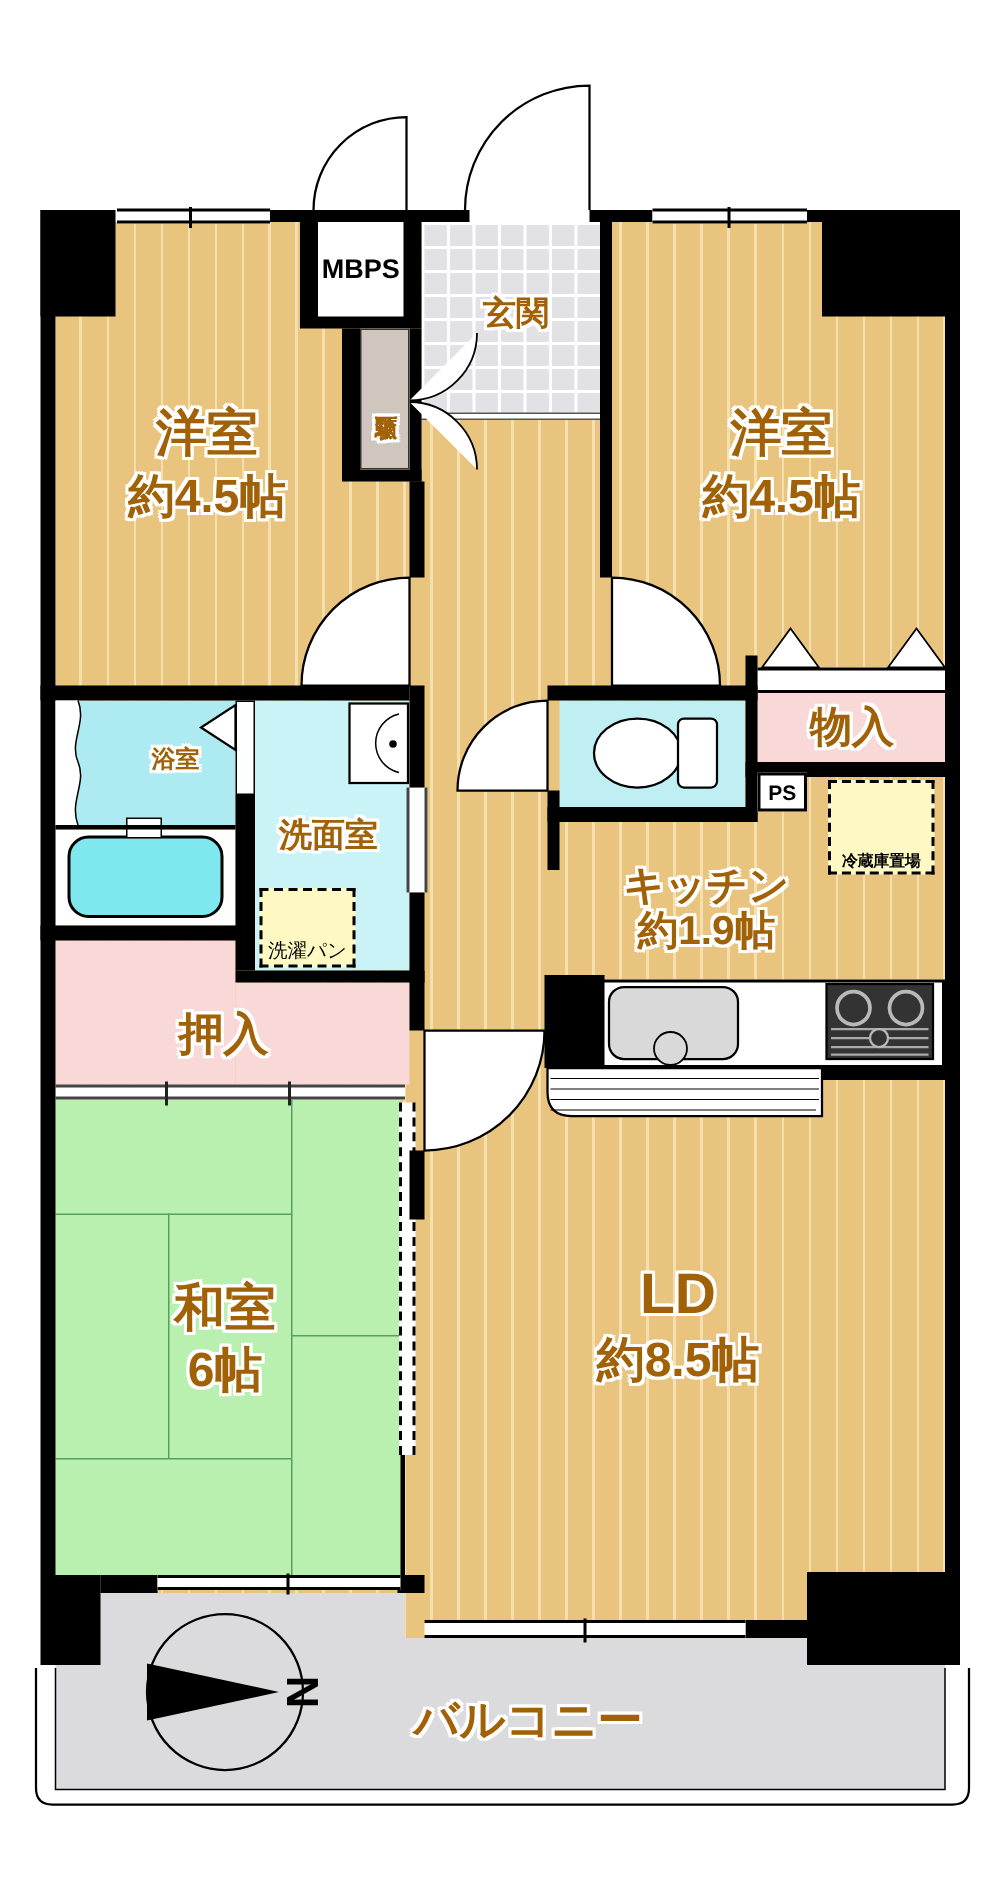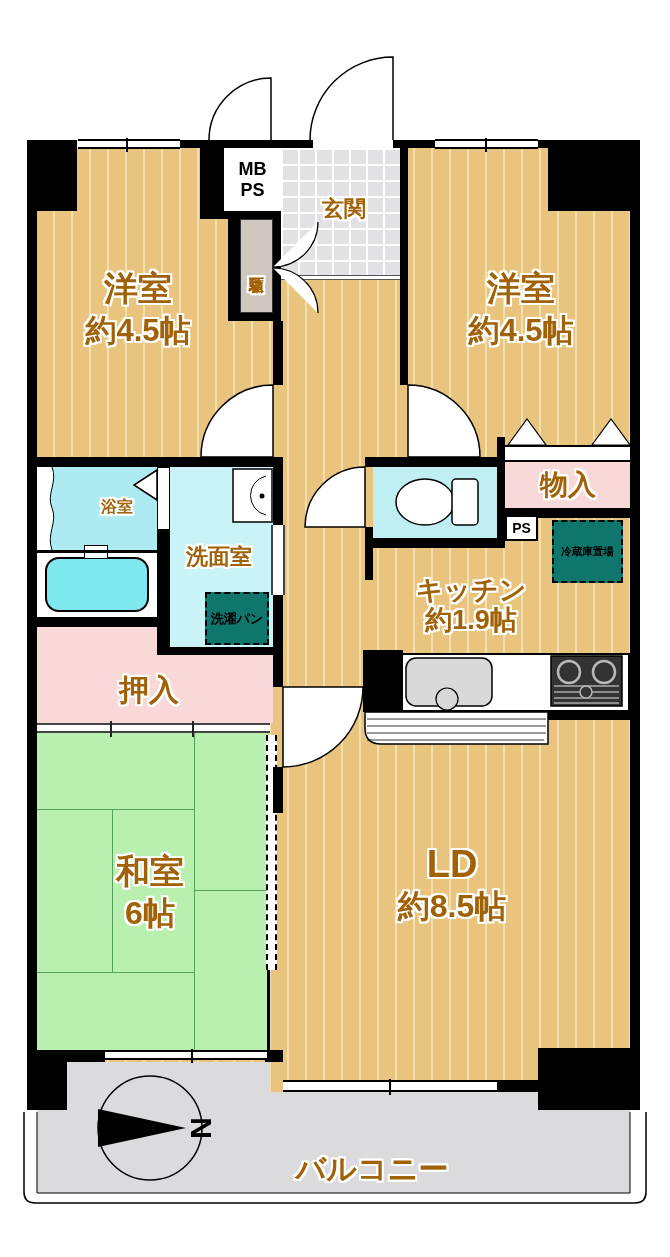--- a/index.html
+++ b/index.html
@@ -14,21 +14,21 @@
   .tatami{background:var(--tatami);}
   .tat{background:var(--tatami-line);}
   .pink{background:var(--closet-pink);}
   .gray{background:var(--balcony);}
   .win{background:#fff;border-top:2px solid #000;border-bottom:2px solid #000;}
   .tick{position:absolute;top:-3px;width:2px;height:14px;background:#000;}
   .slide{background:#fff;border-top:2px solid #444;border-bottom:2px solid #444;}
   .stick{position:absolute;top:-4px;width:2px;height:16px;background:#222;}
   .fusuma{background:#fff;border-left:2px dashed #000;border-right:2px dashed #000;}
   .wslide{background:#fff;border-left:2px solid #444;border-right:2px solid #444;}
-  .dash{background:#0f766e;border:2px dashed #000;display:flex;align-items:center;justify-content:center;}
+  .dash{background:#fef9c3;border:2px dashed #000;display:flex;align-items:flex-end;justify-content:center;}
   .boxed{background:#fff;border:2px solid #000;display:flex;align-items:center;justify-content:center;}
   .lbl{position:absolute;transform:translate(-50%,-50%);font-weight:bold;color:#a16207;white-space:nowrap;
        text-shadow:-2px -2px 0 #fff,2px -2px 0 #fff,-2px 2px 0 #fff,2px 2px 0 #fff,
                    0 -2px 0 #fff,0 2px 0 #fff,-2px 0 0 #fff,2px 0 0 #fff;}
   .lbl-v{writing-mode:vertical-rl;text-orientation:upright;}
   svg{position:absolute;left:0;top:0;}
   svg text{font-family:"Liberation Sans","DejaVu Sans",sans-serif;}
 </style>
 </head>
 <body>
@@ -162,46 +162,46 @@
       <span class="tick" style="left:50px;"></span>
     </div>
   <div class="a win" style="left:105px;top:1050px;width:162px;height:10px;">
       <span class="tick" style="left:86px;"></span>
     </div>
   <div class="a win" style="left:283px;top:1080px;width:214px;height:12px;">
       <span class="tick" style="left:106px;height:16px;"></span>
     </div>
 
   <div class="a w" style="left:200px;top:140px;width:81px;height:79px;"></div>
-  <div class="a" style="left:224px;top:148px;width:57px;height:63px;background:#fff;display:flex;flex-direction:column;align-items:center;justify-content:center;font-weight:bold;font-size:18px;line-height:21px;">
+  <div class="a" style="left:212px;top:148px;width:57px;height:63px;background:#fff;display:flex;flex-direction:row;align-items:center;justify-content:center;font-weight:bold;font-size:18px;line-height:21px;">
     <span>MB</span>
     <span>PS</span>
   </div>
   <div class="a" style="left:240px;top:219px;width:33px;height:94px;background:var(--shoebox);border:1px solid #333;"></div>
   <div class="a boxed" style="left:505px;top:515px;width:33px;height:26px;font-size:14px;font-weight:bold;">
     <span>PS</span>
   </div>
   <div class="a dash" style="left:552px;top:520px;width:71px;height:63px;font-size:10.5px;font-weight:bold;">
     <span>冷蔵庫置場</span>
   </div>
-  <div class="a dash" style="left:173px;top:592px;width:64px;height:53px;font-size:13px;font-weight:bold;margin-left:32px;">
+  <div class="a dash" style="left:173px;top:592px;width:64px;height:53px;font-size:13px;font-weight:normal;">
     <span>洗濯パン</span>
   </div>
 
   <div class="lbl" style="left:138px;top:289px;font-size:34px;">洋室</div>
   <div class="lbl" style="left:138px;top:331px;font-size:31px;">約4.5帖</div>
   <div class="lbl" style="left:521px;top:289px;font-size:34px;">洋室</div>
   <div class="lbl" style="left:521px;top:331px;font-size:31px;">約4.5帖</div>
   <div class="lbl" style="left:344px;top:209px;font-size:22px;">玄関</div>
   <div class="lbl lbl-v" style="left:256px;top:266px;font-size:15px;">下駄箱</div>
   <div class="lbl" style="left:117px;top:507px;font-size:16px;">浴室</div>
   <div class="lbl" style="left:219px;top:557px;font-size:22px;">洗面室</div>
   <div class="lbl" style="left:568px;top:485px;font-size:28px;font-family:Liberation Serif, serif;">物入</div>
   <div class="lbl" style="left:471px;top:590px;font-size:27px;">キッチン</div>
   <div class="lbl" style="left:471px;top:620px;font-size:27px;">約1.9帖</div>
   <div class="lbl" style="left:149px;top:690px;font-size:30px;">押入</div>
   <div class="lbl" style="left:150px;top:872px;font-size:34px;">和室</div>
   <div class="lbl" style="left:150px;top:914px;font-size:32px;">6帖</div>
   <div class="lbl" style="left:452px;top:864px;font-size:38px;">LD</div>
   <div class="lbl" style="left:452px;top:907px;font-size:32px;">約8.5帖</div>
-  <div class="lbl" style="left:372px;top:1147px;font-size:30px;margin-top:22px;">バルコニー</div>
+  <div class="lbl" style="left:352px;top:1147px;font-size:30px;">バルコニー</div>
 
 </div>
 
 </body></html>

